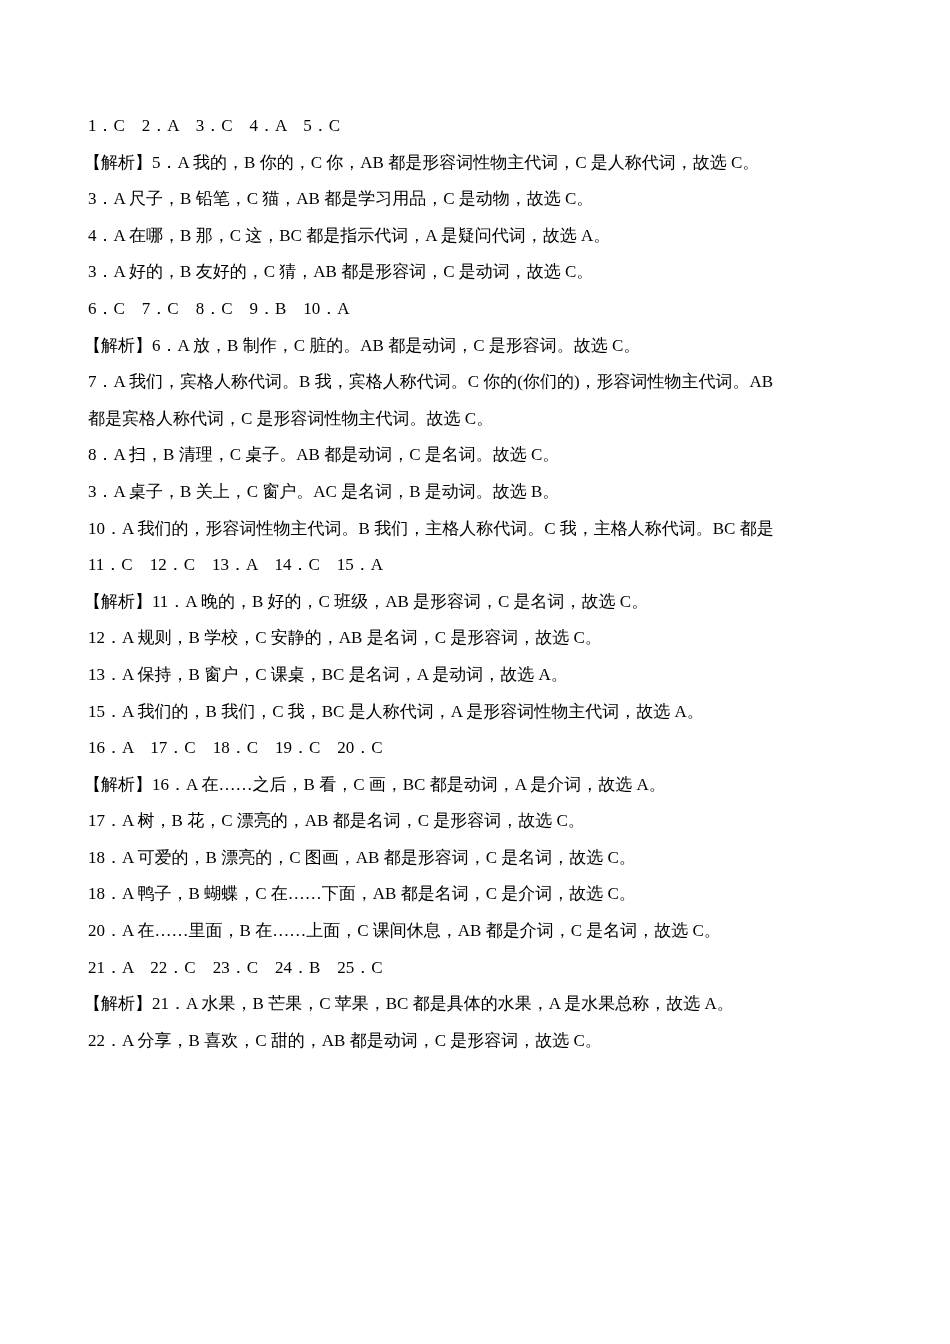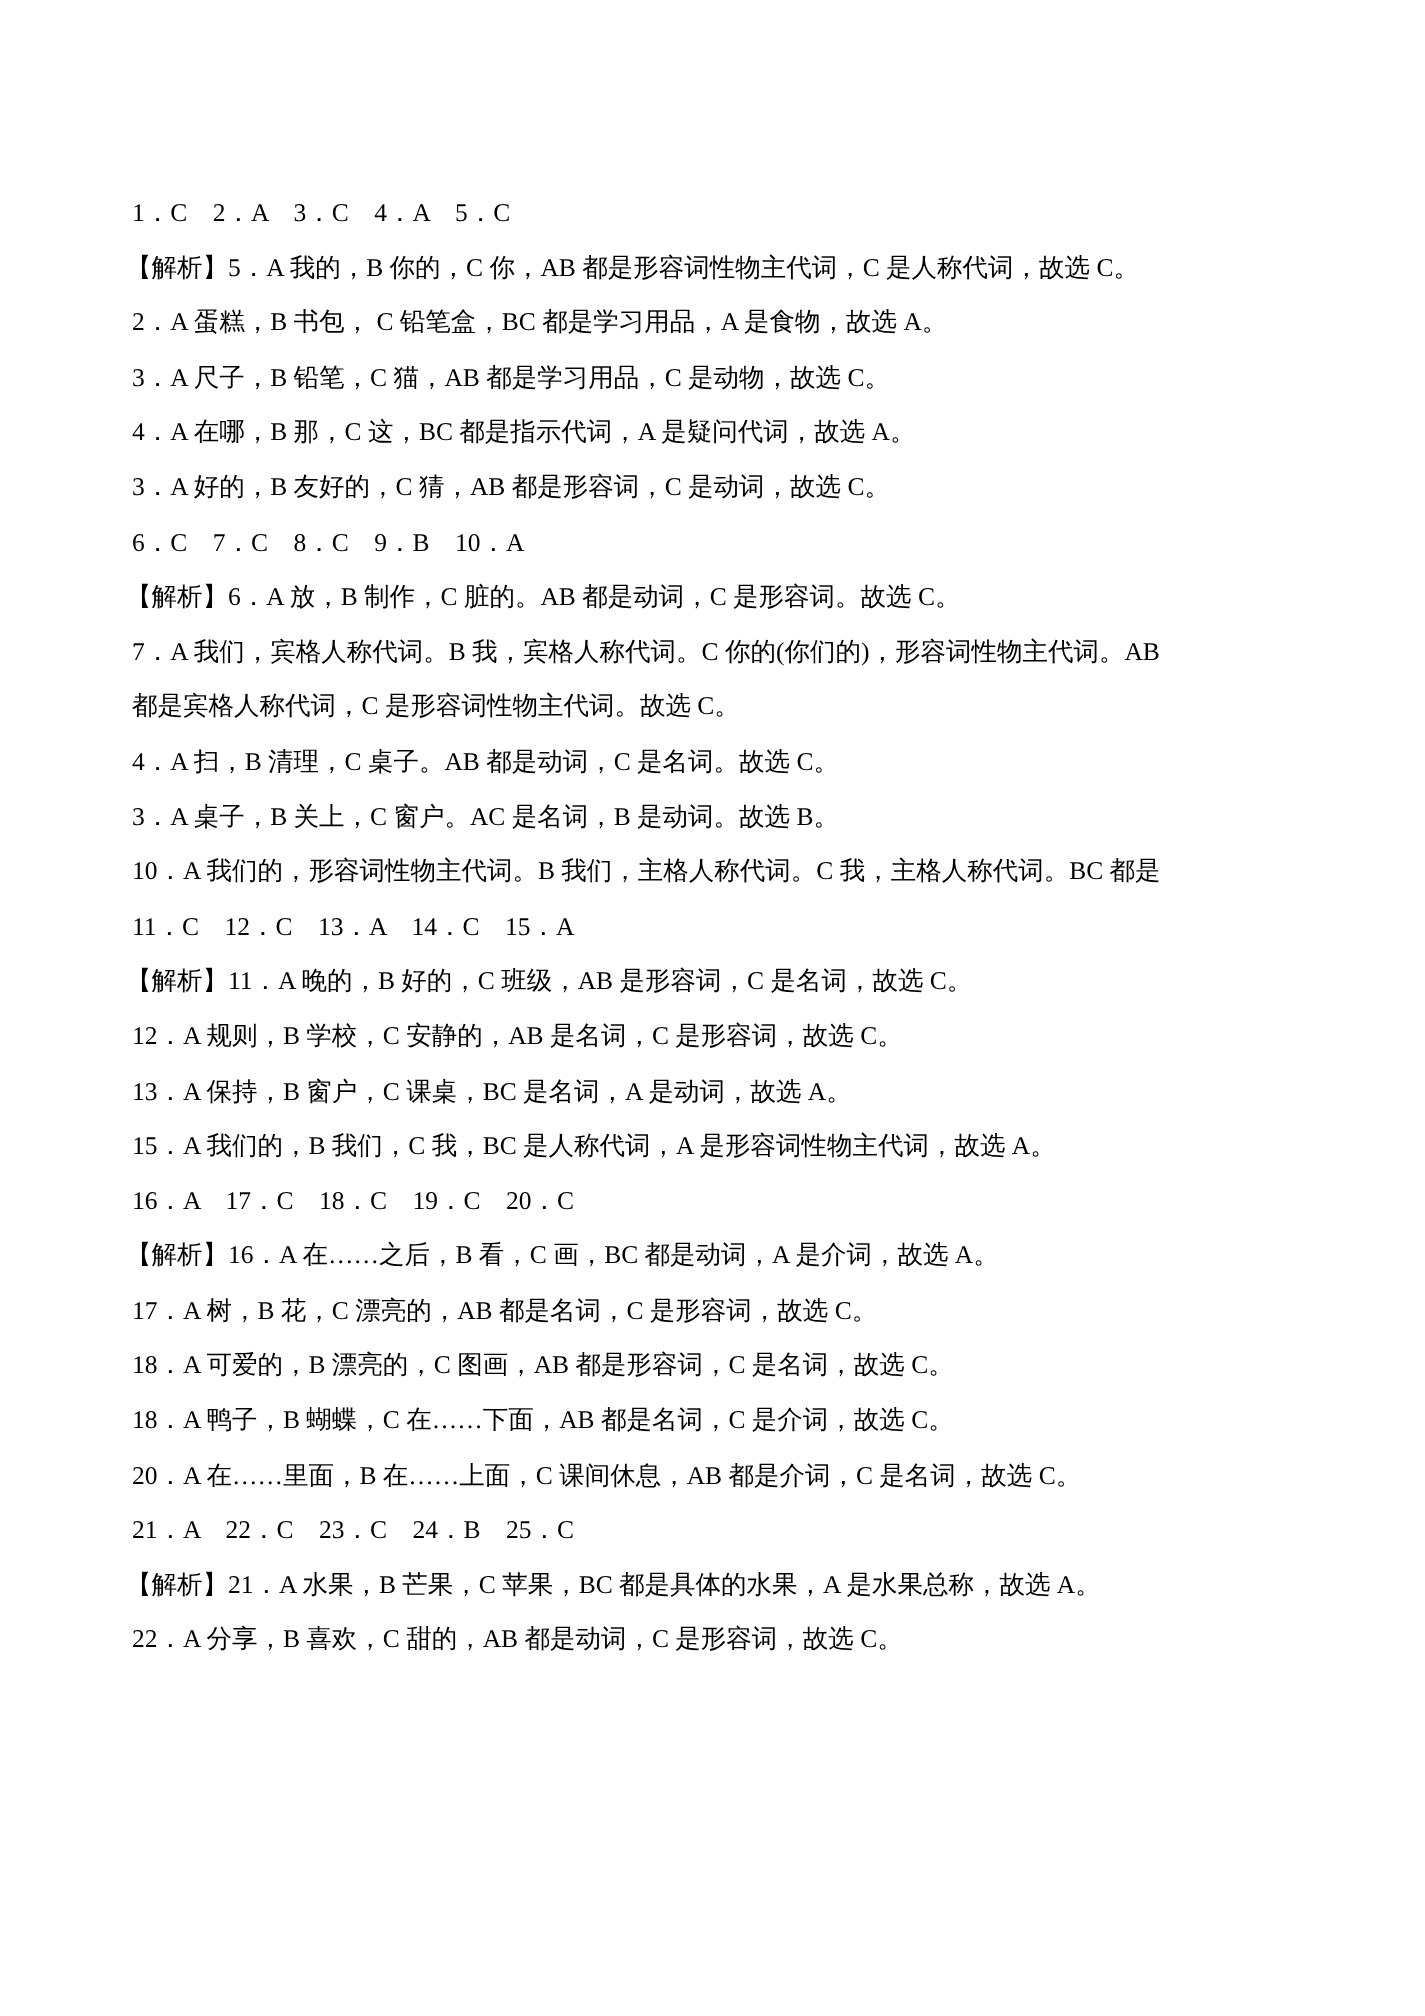--- a/index.html
+++ b/index.html
@@ -11,49 +11,48 @@
       width: 950px;
       height: 1344px;
       position: relative;
       overflow: hidden;
       font-family: "Liberation Serif", "DejaVu Serif", serif;
       color: #000000;
     }
     .page {
       position: absolute;
       left: 88px;
-      top: 124px;
+      top: 108px;
       width: 780px;
     }
     .line {
       font-size: 17px;
       line-height: 36.6px;
       height: 36.6px;
       white-space: nowrap;
       letter-spacing: 0;
     }
     .tag {
       margin-left: -4px;
     }
   </style>
 </head>
 <body>
 
 <div class="page">
   <div class="line answers">1．C　2．A　3．C　4．A　5．C</div>
   <div class="line analysis tag">【解析】5．A 我的，B 你的，C 你，AB 都是形容词性物主代词，C 是人称代词，故选 C。</div>
-  <div class="line">2．A 蛋糕，B 书包，  C 铅笔盒，BC 都是学习用品，A 是食物，故选 A。</div>
   <div class="line">3．A 尺子，B 铅笔，C 猫，AB 都是学习用品，C 是动物，故选 C。</div>
   <div class="line">4．A 在哪，B 那，C 这，BC 都是指示代词，A 是疑问代词，故选 A。</div>
   <div class="line">3．A 好的，B 友好的，C 猜，AB 都是形容词，C 是动词，故选 C。</div>
   <div class="line answers">6．C　7．C　8．C　9．B　10．A</div>
   <div class="line analysis tag">【解析】6．A 放，B 制作，C 脏的。AB 都是动词，C 是形容词。故选 C。</div>
   <div class="line">7．A 我们，宾格人称代词。B 我，宾格人称代词。C 你的(你们的)，形容词性物主代词。AB</div>
   <div class="line">都是宾格人称代词，C 是形容词性物主代词。故选 C。</div>
-  <div class="line">4．A 扫，B 清理，C 桌子。AB 都是动词，C 是名词。故选 C。</div>
+  <div class="line">8．A 扫，B 清理，C 桌子。AB 都是动词，C 是名词。故选 C。</div>
   <div class="line">3．A 桌子，B 关上，C 窗户。AC 是名词，B 是动词。故选 B。</div>
   <div class="line">10．A 我们的，形容词性物主代词。B 我们，主格人称代词。C 我，主格人称代词。BC 都是</div>
   <div class="line answers">11．C　12．C　13．A　14．C　15．A</div>
   <div class="line analysis tag">【解析】11．A 晚的，B 好的，C 班级，AB 是形容词，C 是名词，故选 C。</div>
   <div class="line">12．A 规则，B 学校，C 安静的，AB 是名词，C 是形容词，故选 C。</div>
   <div class="line">13．A 保持，B 窗户，C 课桌，BC 是名词，A 是动词，故选 A。</div>
   <div class="line">15．A 我们的，B 我们，C 我，BC 是人称代词，A 是形容词性物主代词，故选 A。</div>
   <div class="line answers">16．A　17．C　18．C　19．C　20．C</div>
   <div class="line analysis tag">【解析】16．A 在……之后，B 看，C 画，BC 都是动词，A 是介词，故选 A。</div>
   <div class="line">17．A 树，B 花，C 漂亮的，AB 都是名词，C 是形容词，故选 C。</div>

